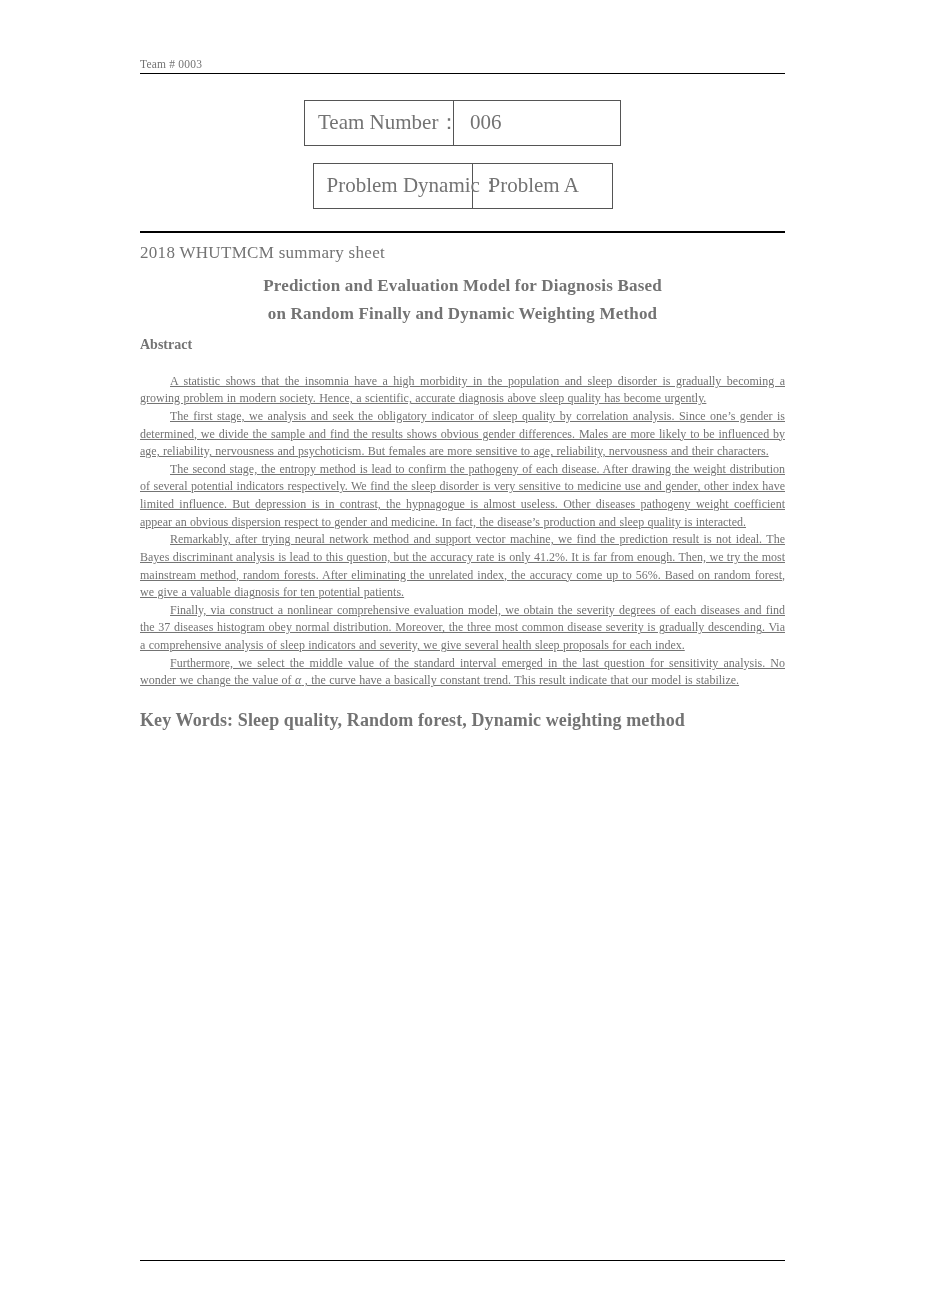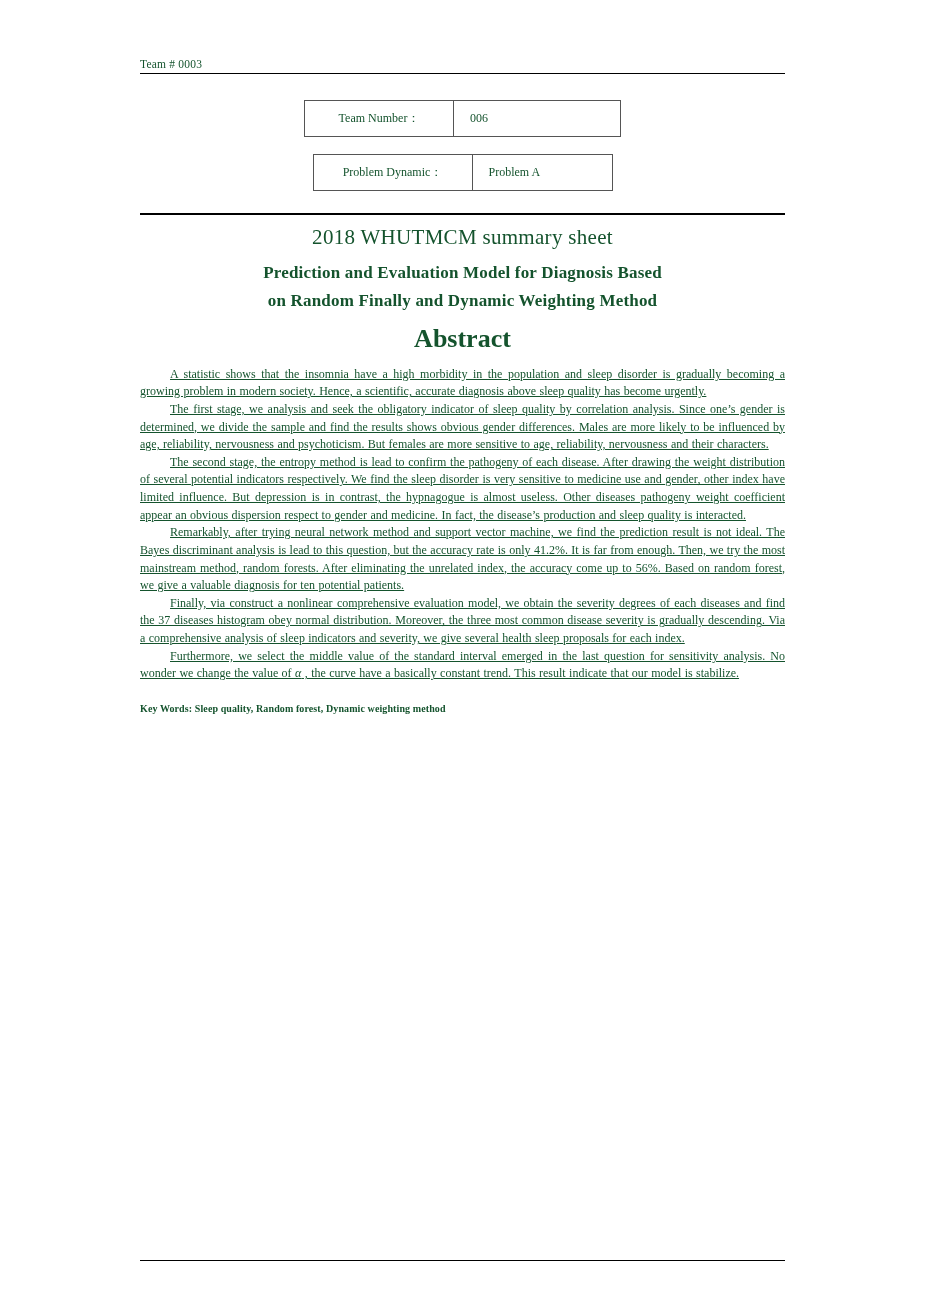--- a/index.html
+++ b/index.html
@@ -6,21 +6,21 @@
     margin: 0;
     padding: 0;
     background: #ffffff;
   }
   .page {
     position: relative;
     width: 925px;
     height: 1309px;
     background: #ffffff;
     font-family: "Liberation Serif", serif;
-    color: #14532d;
+    color: #737373;
     box-sizing: border-box;
     overflow: hidden;
   }
   .content {
     position: absolute;
     left: 140px;
     top: 58px;
     width: 645px;
   }
   .header-line {
@@ -38,21 +38,21 @@
     display: flex;
     justify-content: center;
     margin-bottom: 17px;
   }
   .box-row.second { margin-bottom: 14px; }
   .info-box {
     display: flex;
     border: 1px solid #555;
   }
   .info-label, .info-value {
-    font-size: 12px;
+    font-size: 21px;
     line-height: 1;
     padding: 11px 13px 12px 13px;
     white-space: nowrap;
   }
   .info-label {
     border-right: 1px solid #555;
     text-align: center;
   }
   .info-value {
     padding-left: 16px;
@@ -62,53 +62,51 @@
   .box1 .info-value { width: 110px; }
   .box2 .info-label { width: 132px; }
   .box2 .info-value { width: 110px; text-align: left; padding-right: 13px;}
   .thick-rule {
     border-bottom: 2.5px solid #000;
     width: 645px;
     margin-top: 22px;
     margin-bottom: 10px;
   }
   .sheet-line {
-    text-align: center;
-    font-size: 21px;
+    font-size: 17px;
     letter-spacing: 0.3px;
     margin-bottom: 10px;
   }
   .title {
     text-align: center;
     font-weight: bold;
     font-size: 17px;
     line-height: 1.52;
     letter-spacing: 0.2px;
     margin: 0 4px 2px 4px;
   }
   .abstract-head {
-    text-align: center;
     font-weight: bold;
-    font-size: 26px;
+    font-size: 14px;
     margin-top: 10px;
-    margin-bottom: 12px;
+    margin-bottom: 20px;
   }
   p.para {
     margin: 0;
     font-size: 12px;
     line-height: 1.47;
     text-align: justify;
     text-justify: inter-word;
     text-indent: 30px;
     word-spacing: 0.4px;
     text-decoration: underline;
   }
   .keywords {
     margin-top: 20px;
-    font-size: 10px;
+    font-size: 18px;
     font-weight: bold;
     letter-spacing: 0.1px;
   }
   .alpha {
     font-family: "Liberation Serif", serif;
     font-style: italic;
   }
   .footer-rule {
     position: absolute;
     left: 140px;

